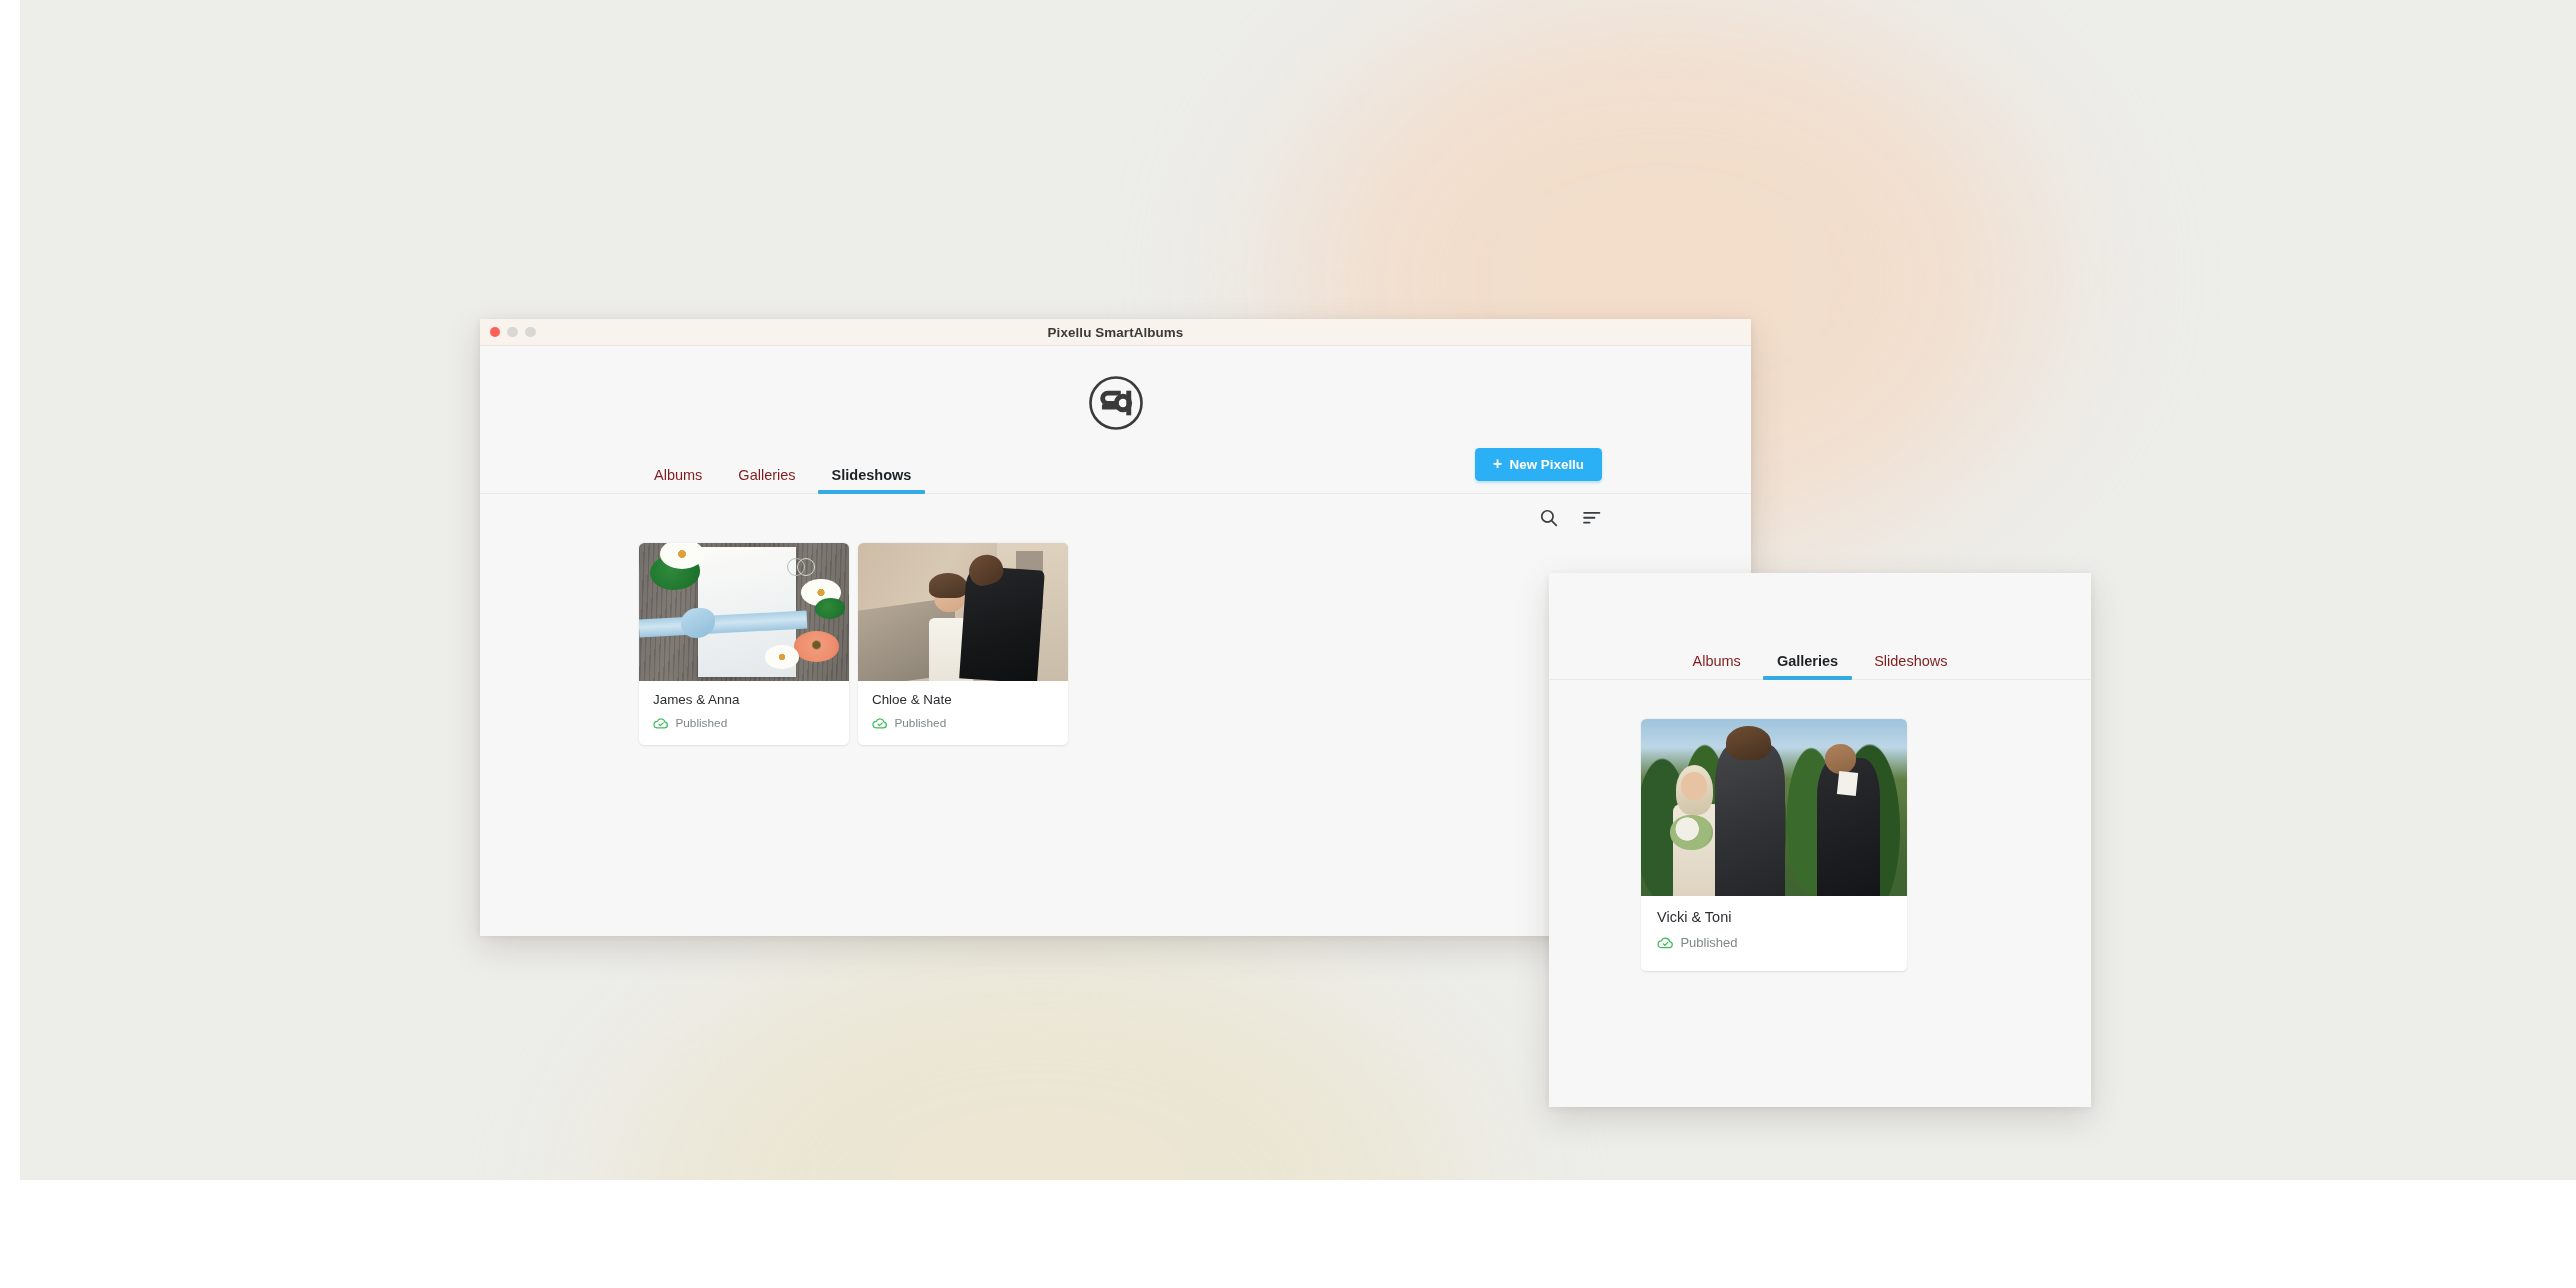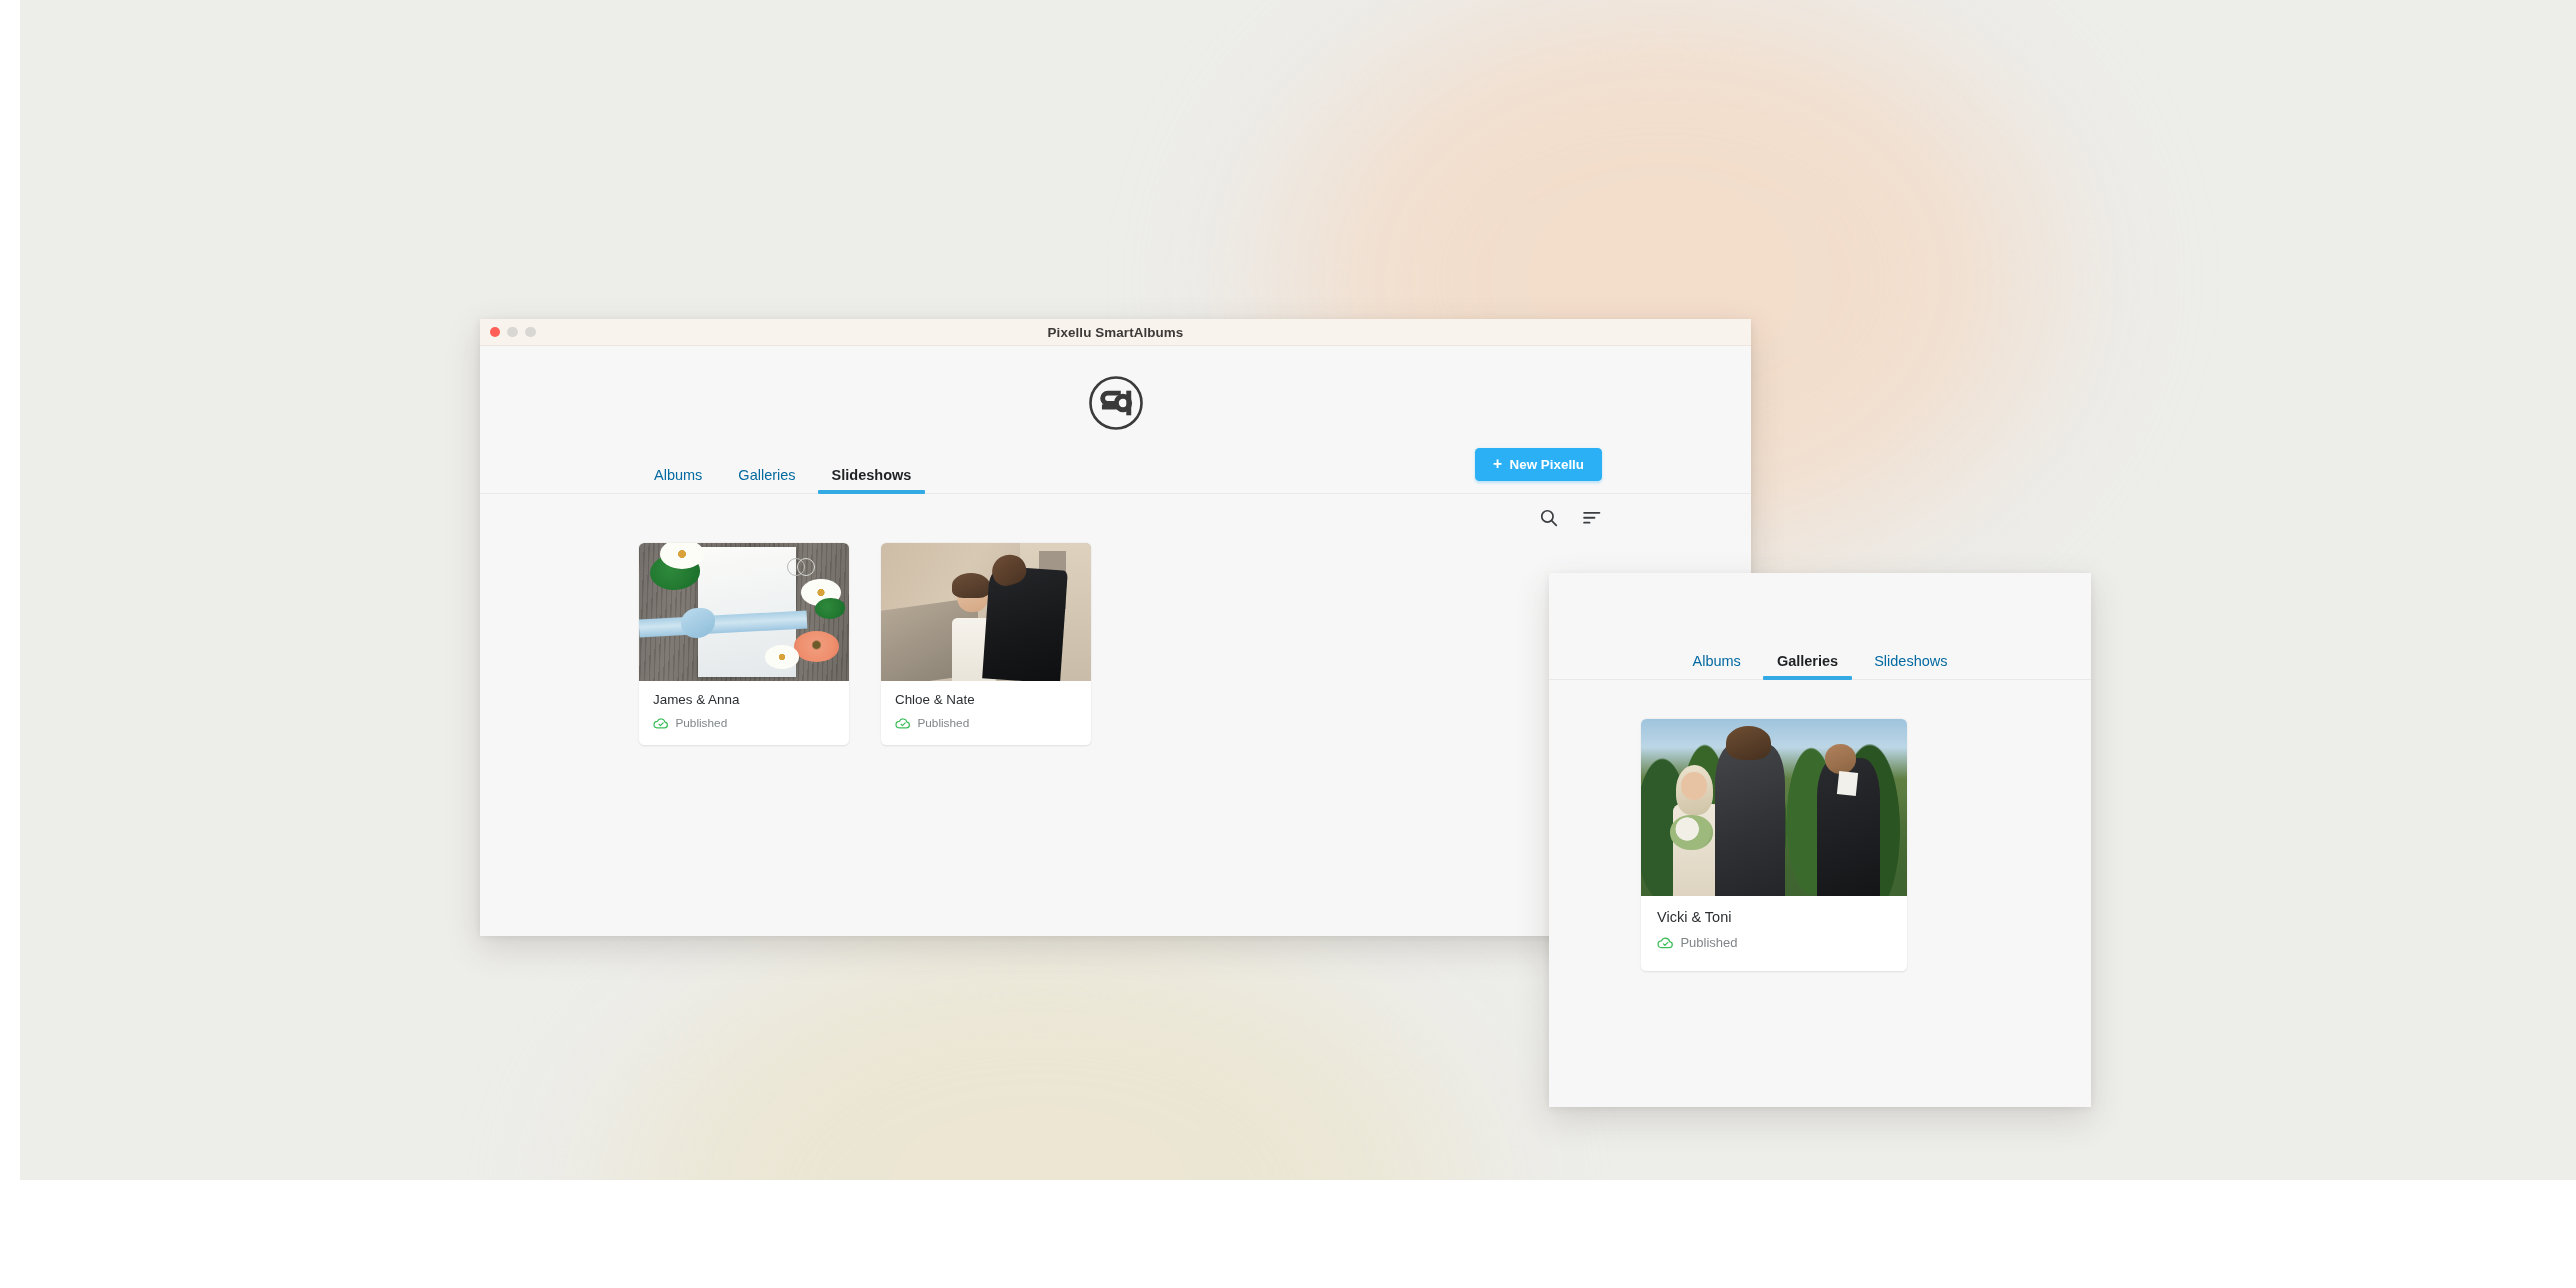--- a/index.html
+++ b/index.html
@@ -112,21 +112,21 @@
     align-items: flex-end;
   }
   .tabs {
     display: flex;
     margin-left: 156px;
   }
   .tab {
     position: relative;
     padding: 0 18px 9.7px 18px;
     font-size: 14.5px;
-    color: #0369a1;
+    color: #7f1d1d;
     cursor: default;
     white-space: nowrap;
   }
   .tab.active {
     color: #1f2225;
     font-weight: bold;
   }
   .tab.active::after {
     content: "";
     position: absolute;
@@ -162,21 +162,21 @@
     display: flex;
     justify-content: flex-end;
     gap: 21.5px;
     padding: 13px 149px 0 0;
   }
   .tool-icon { width: 21.5px; height: 21.5px; cursor: pointer; display:block; }
 
   
   .card-grid {
     display: flex;
-    gap: 32px;
+    gap: 9px;
     padding: 15px 0 0 159px;
   }
   .project-card {
     width: 210px;
     background: #ffffff;
     border-radius: 5.4px;
     box-shadow: 0 0.5px 2.1px rgba(0,0,0,0.10);
     overflow: hidden;
     cursor: pointer;
   }

